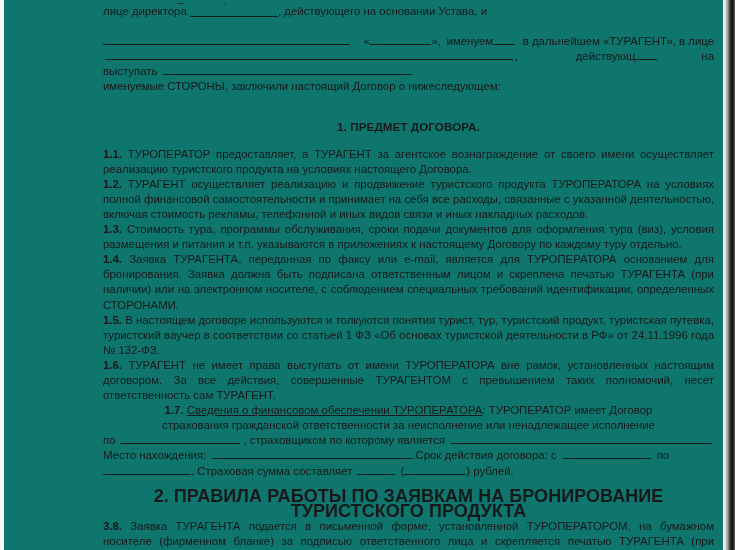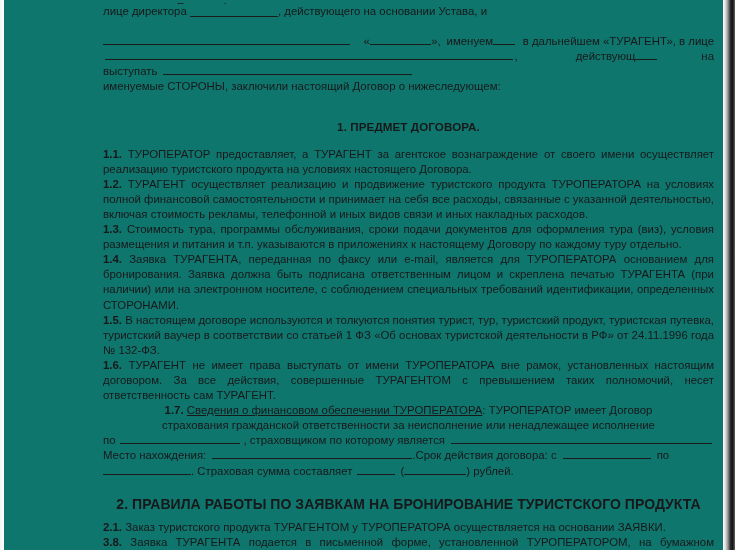--- a/index.html
+++ b/index.html
@@ -75,24 +75,24 @@
 
   .heading {
     margin: 12px;
     font-weight: bold;
     text-align: center;
     font-size: 11.6px;
     line-height: 15.1px;
     letter-spacing: 0.1px;
   }
   .heading-2 {
-    margin: 8px;
+    margin: 0;
     font-weight: bold;
     text-align: center;
-    font-size: 14px;
+    font-size: 18px;
     line-height: 15.1px;
     letter-spacing: 0.05px;
   }
 
   b, .bold { font-weight: bold; }
 
   .u { text-decoration: underline; }
 
   
   .blank {
@@ -249,24 +249,20 @@
           <span class="blank b-md"></span>
           <span>) рублей.</span>
       </div>
 
     </div>
 
     <div class="spacer-10"></div>
 
     <div class="heading-2">2. ПРАВИЛА РАБОТЫ ПО ЗАЯВКАМ НА БРОНИРОВАНИЕ ТУРИСТСКОГО ПРОДУКТА</div>
 
-    <p class="para">
-      <b>2.1.</b>
-      <span>Заказ туристского продукта ТУРАГЕНТОМ у ТУРОПЕРАТОРА осуществляется на основании ЗАЯВКИ.</span>
-    </p>
 
     <p class="para">
       <b>3.8.</b>
       <span>Заявка ТУРАГЕНТА подается в письменной форме, установленной ТУРОПЕРАТОРОМ, на бумажном носителе (фирменном бланке) за подписью ответственного лица и скрепляется печатью ТУРАГЕНТА (при наличии) или на электронном носителе с соблюдением специальных требований</span>
     </p>
 
   </div>
 </div>
 
 </body></html>

